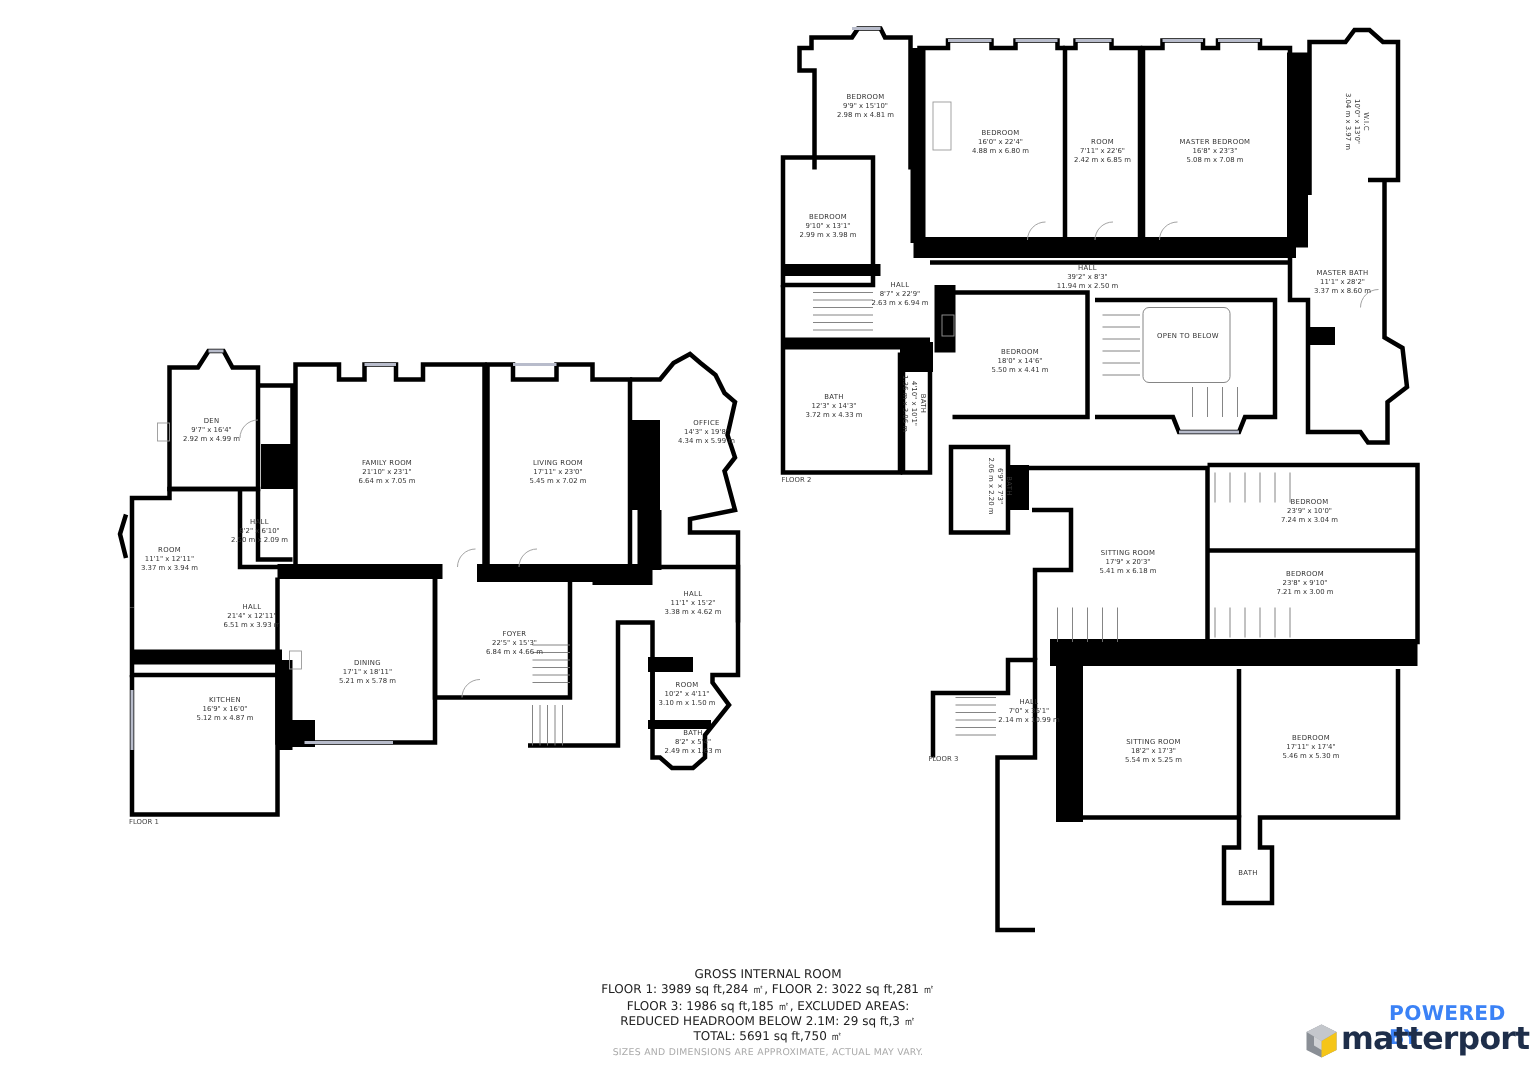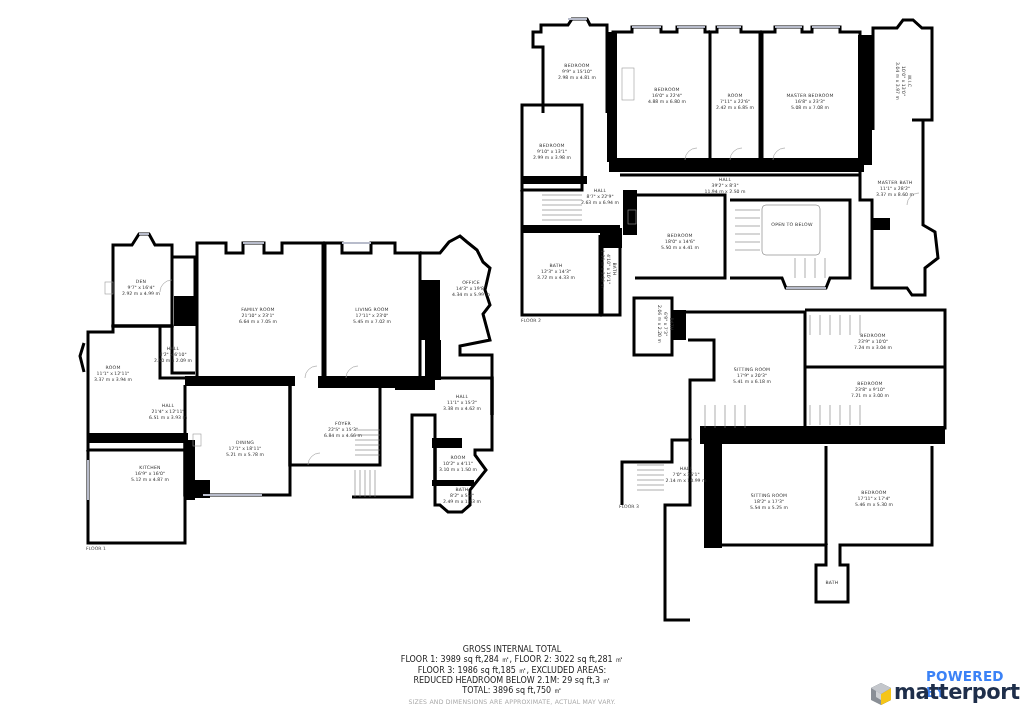--- a/index.html
+++ b/index.html
@@ -337,25 +337,25 @@
   <div class="rn">BEDROOM</div>
   <div>17'11" x 17'4"</div>
   <div>5.46 m x 5.30 m</div>
 </div>
 <div class="room-label" style="left:832px;top:580px;">
   <div class="rn">BATH</div>
 </div>
 <div class="floor-label" style="left:619px;top:504px;">FLOOR 3</div>
 
 <div class="area-block">
-  <div>GROSS INTERNAL TOTAL</div>
+  <div>GROSS INTERNAL ROOM</div>
   <div>FLOOR 1: 3989 sq ft,284 ㎡, FLOOR 2: 3022 sq ft,281 ㎡</div>
   <div>FLOOR 3: 1986 sq ft,185 ㎡, EXCLUDED AREAS:</div>
   <div>REDUCED HEADROOM BELOW 2.1M: 29 sq ft,3 ㎡</div>
-  <div>TOTAL: 3896 sq ft,750 ㎡</div>
+  <div>TOTAL: 5691 sq ft,750 ㎡</div>
   <div class="note">SIZES AND DIMENSIONS ARE APPROXIMATE, ACTUAL MAY VARY.</div>
 </div>
 
 <div class="brand">
   <div class="pb">POWERED BY</div>
   <svg class="cube" viewBox="0 0 22 24">
     <polygon points="11,1 21,6 21,18 11,23 1,18 1,6" fill="#8a8f96"></polygon>
     <polygon points="11,12 21,6 21,18 11,23" fill="#f5c518"></polygon>
     <polygon points="11,1 21,6 11,12 1,6" fill="#c4c7cc"></polygon>
     <polygon points="6,9 11,12 11,18 6,15" fill="#ffffff" opacity="0.6"></polygon>

